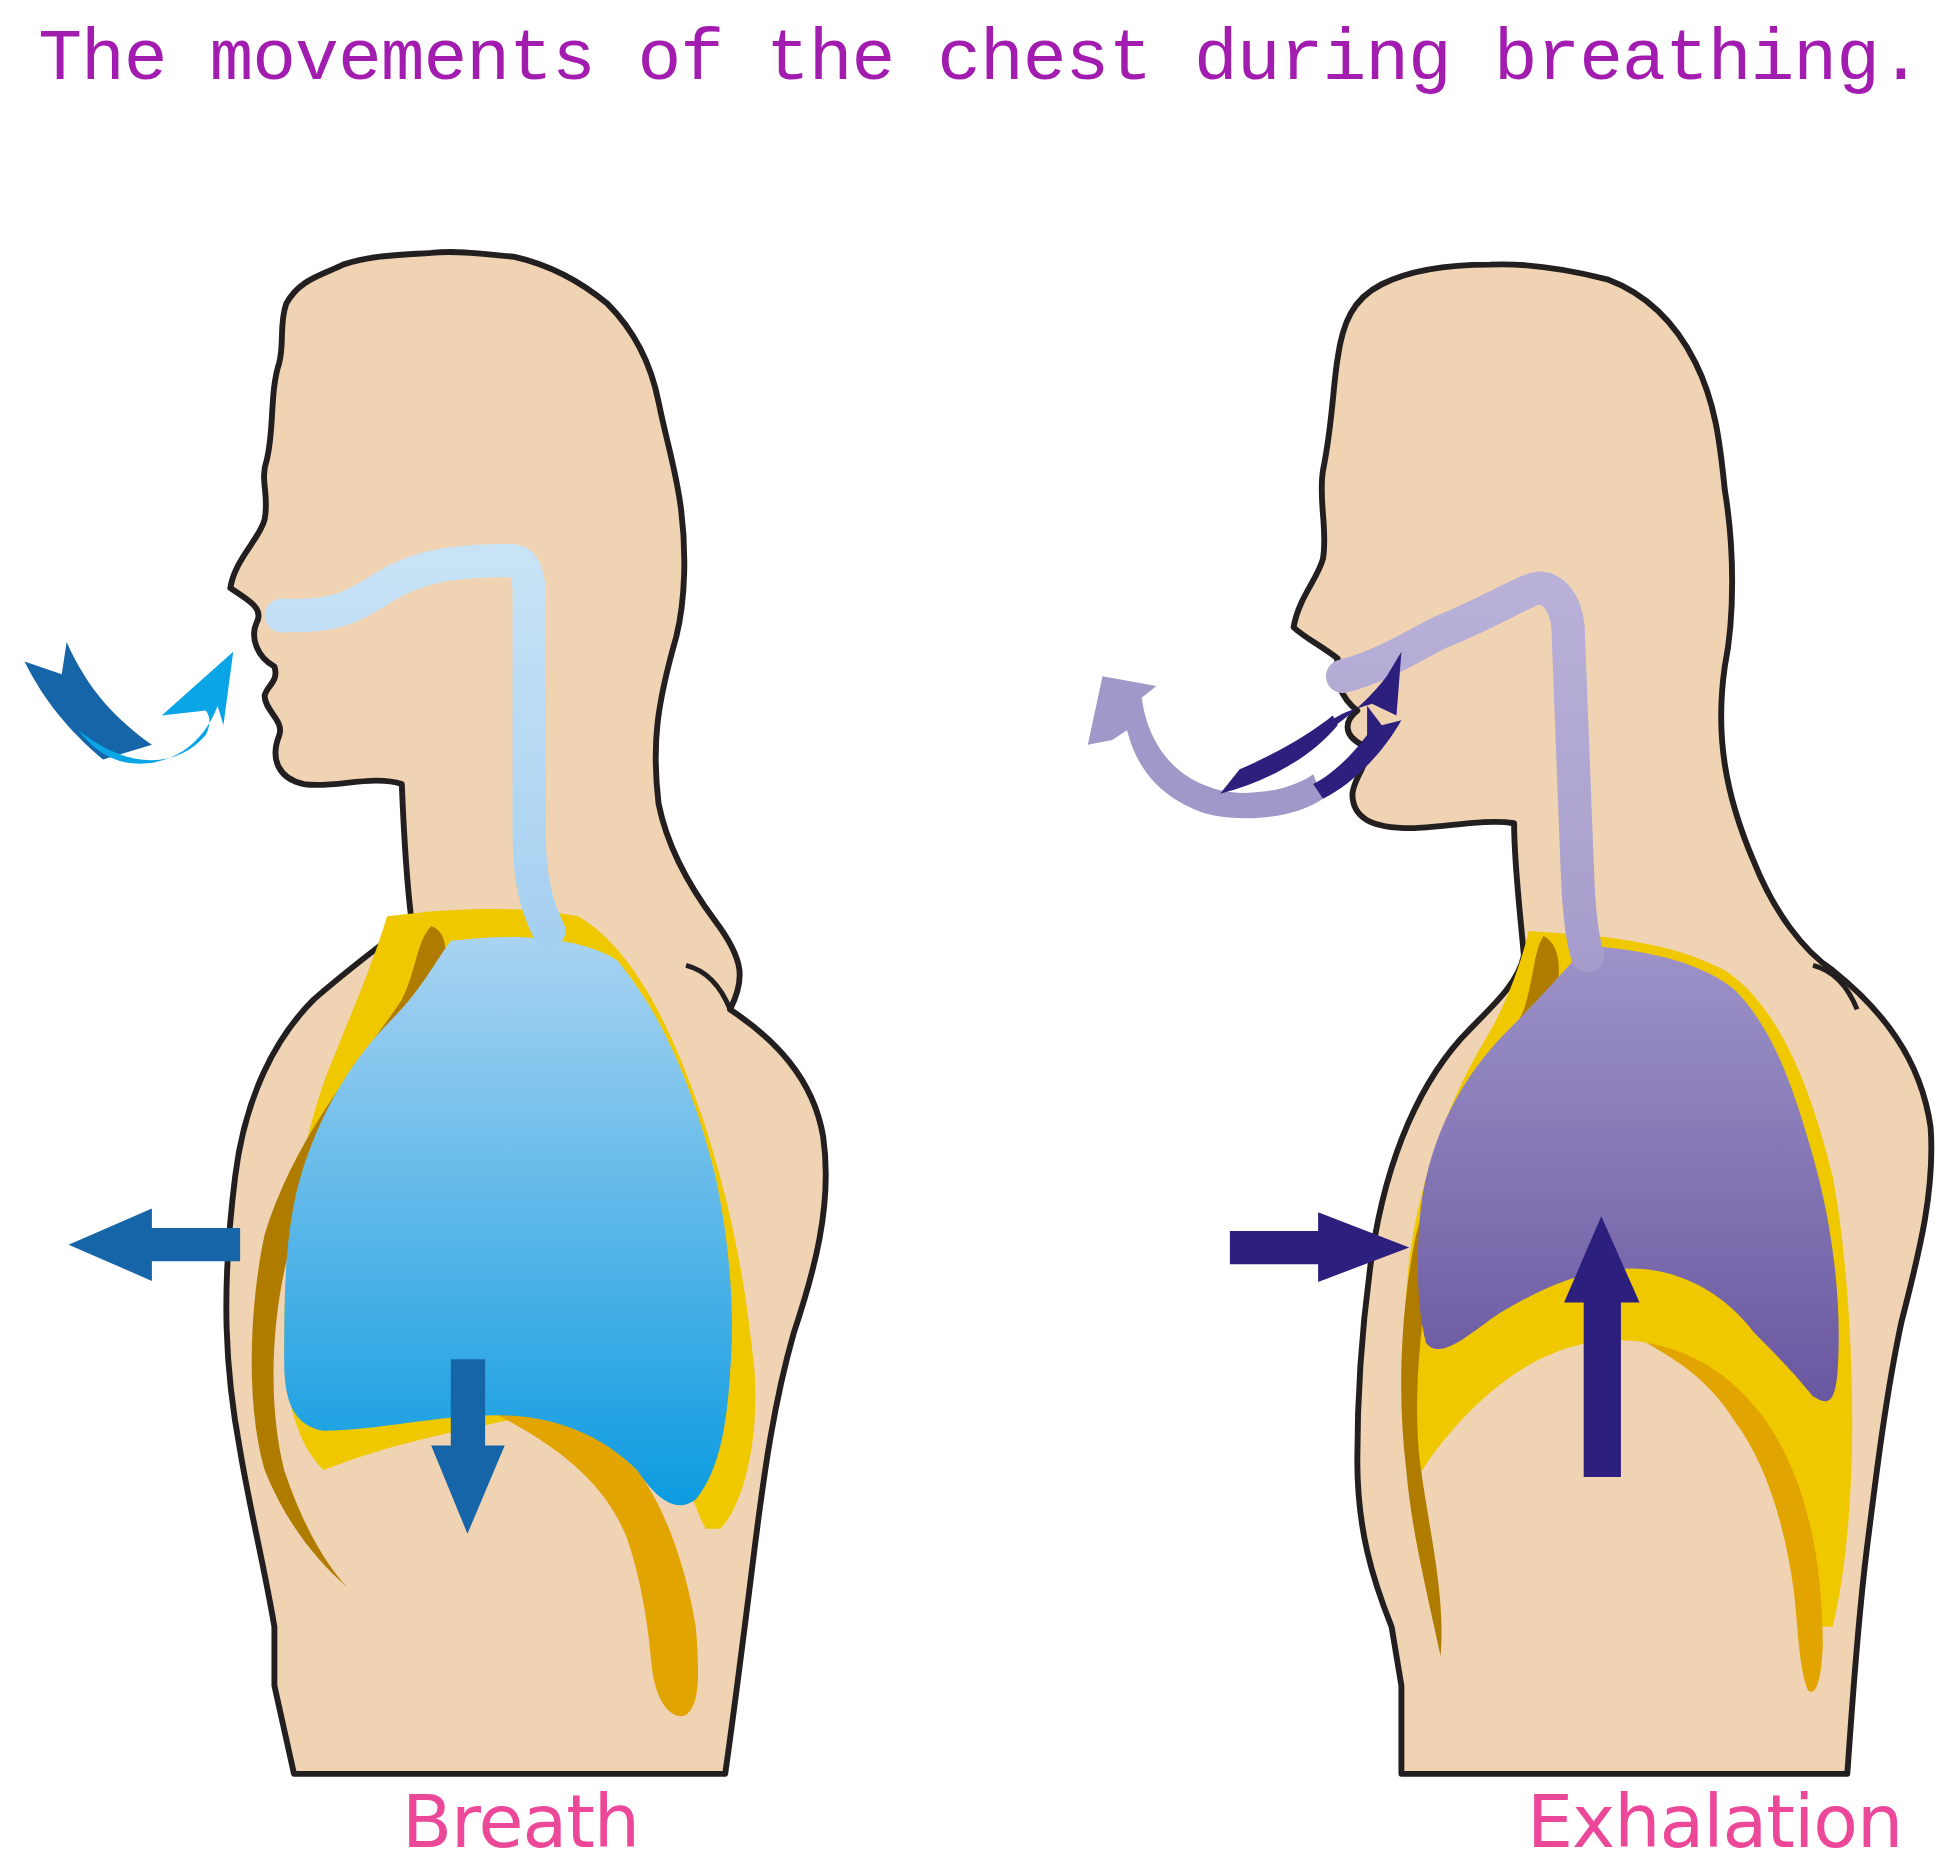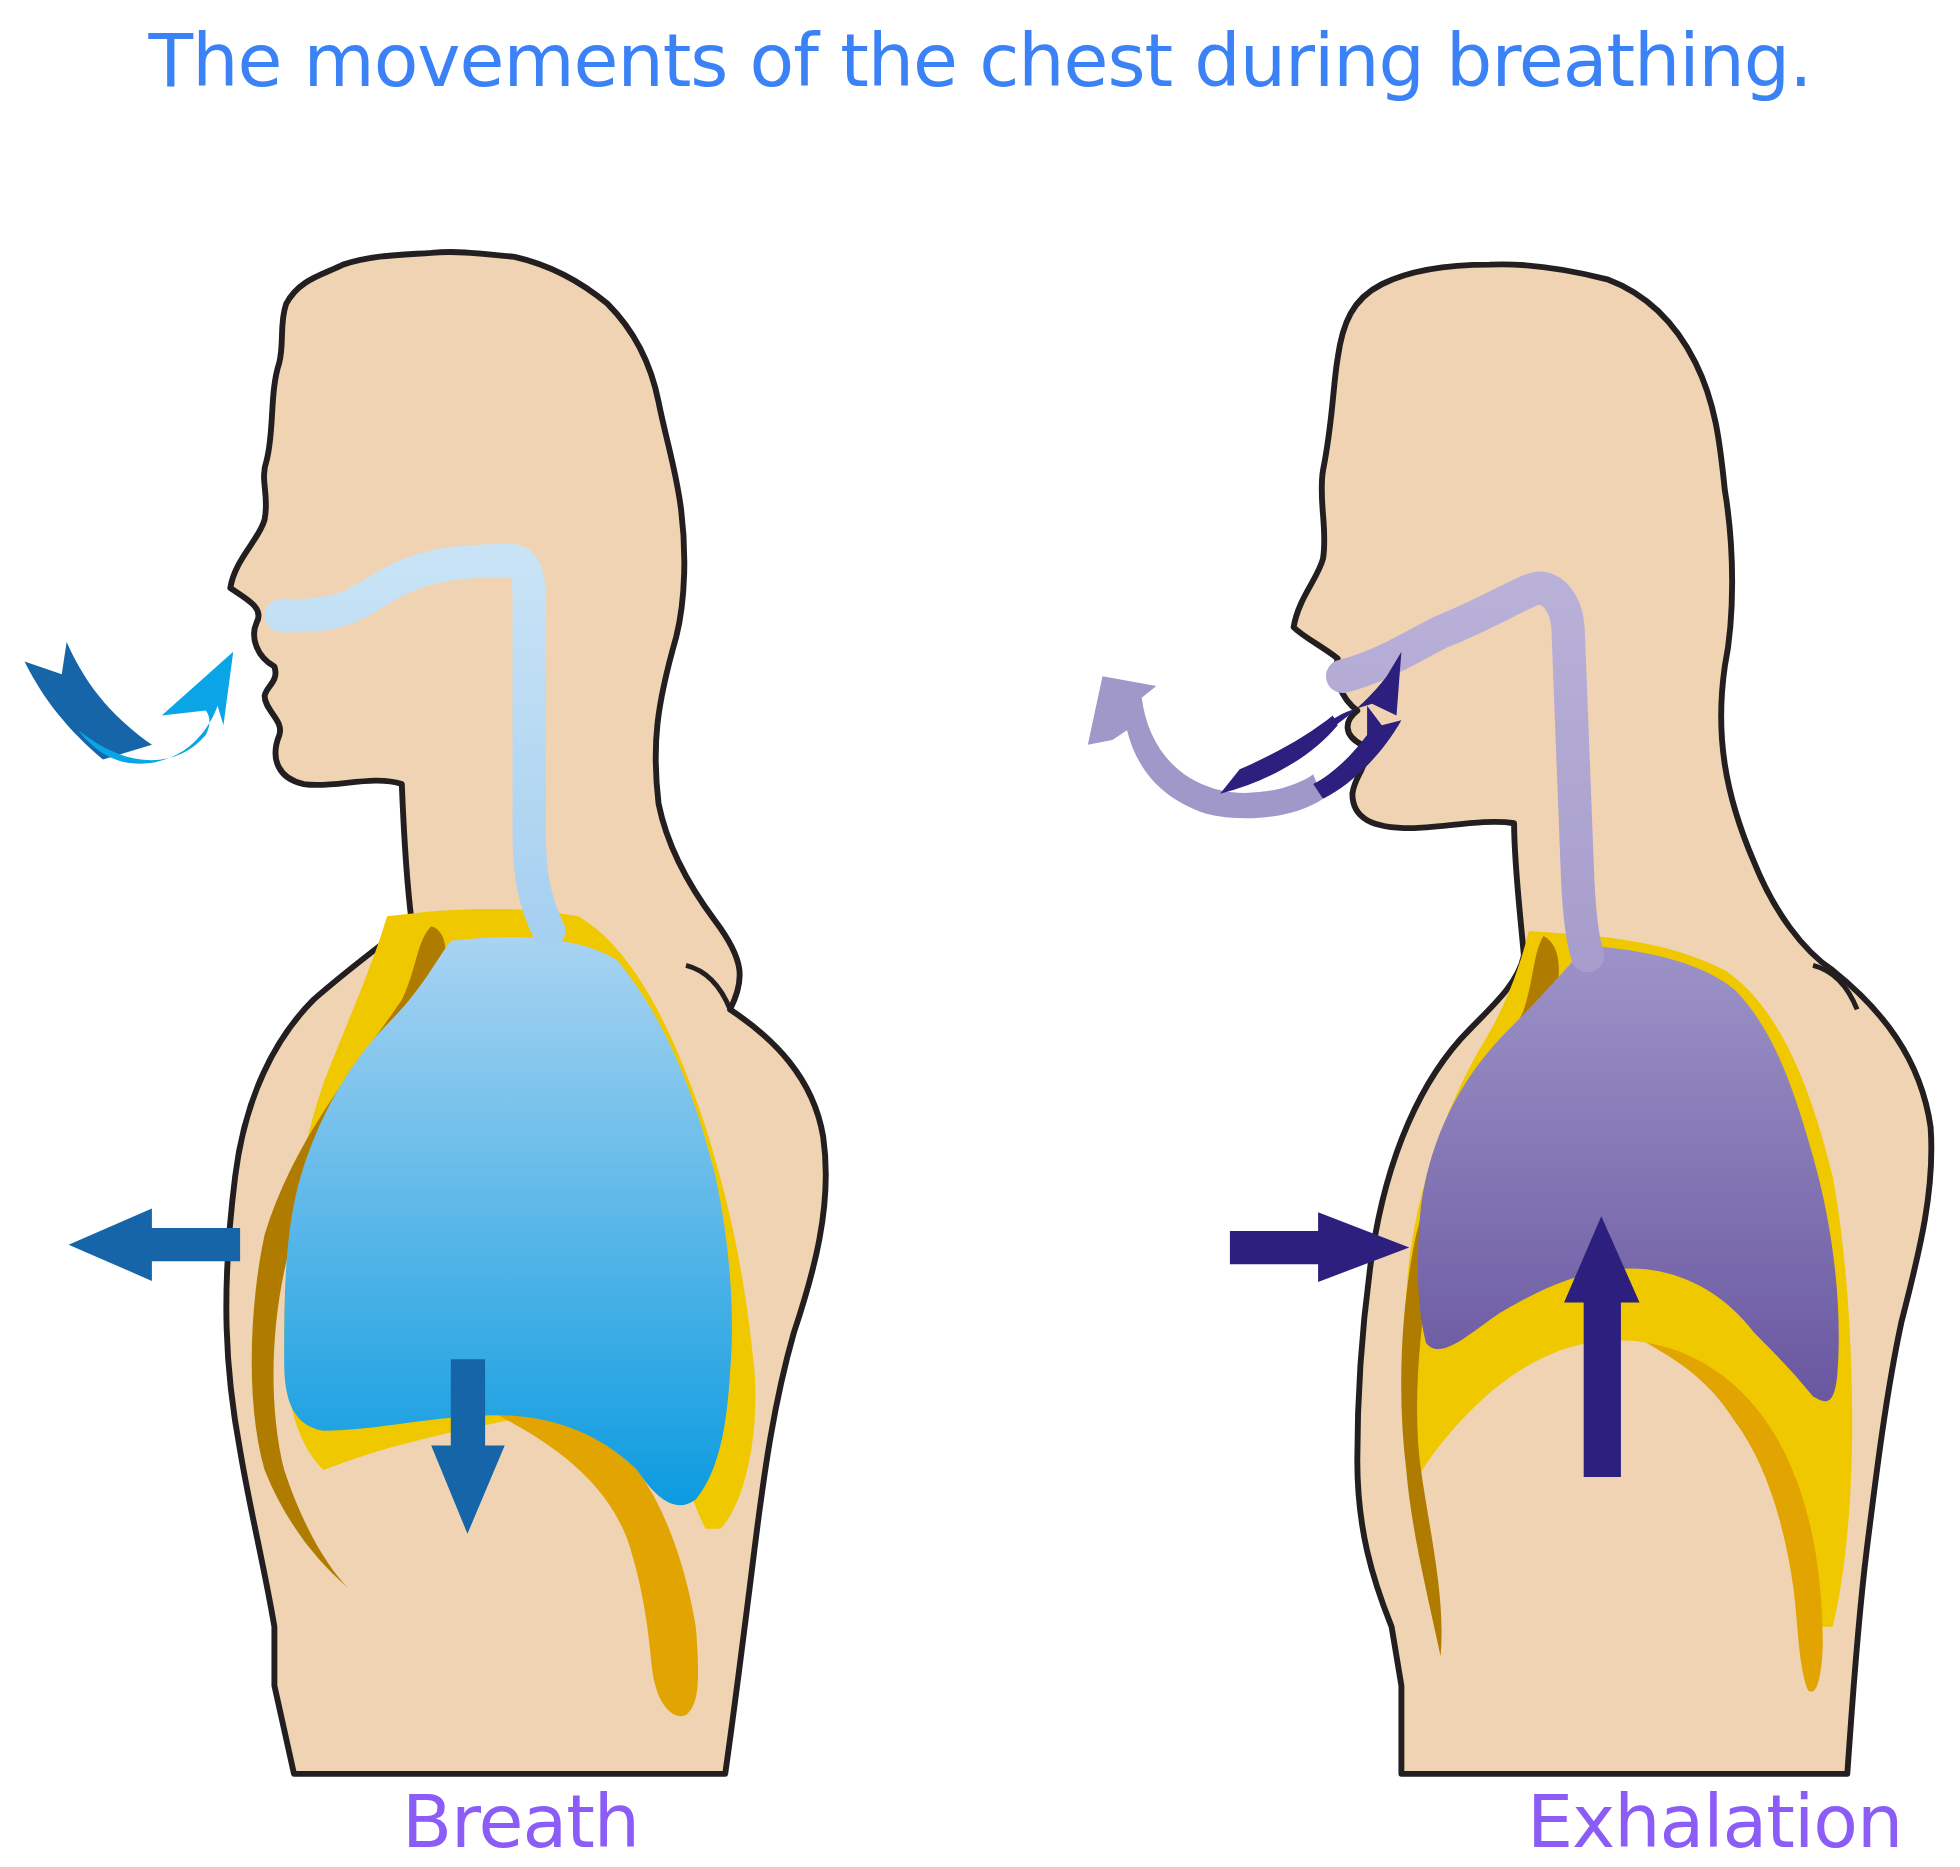--- a/index.html
+++ b/index.html
@@ -1,18 +1,18 @@
 <!DOCTYPE html>
 <html><head>
 <meta charset="utf-8">
 <style>
   html, body { margin:0; padding:0; background:#ffffff; }
   body { width:1960px; height:1867px; position:relative; overflow:hidden; font-family:"DejaVu Sans", sans-serif; }
-  .title { position:absolute; left:0; top:17.6px; width:1960px; text-align:center; font-size:73px; color:#3b82f6; letter-spacing:-1px; }
-  .label { position:absolute; top:1779px; font-size:73px; color:#8b5cf6; letter-spacing:-1px; }
+  .title { position:absolute; left:0; top:17.6px; width:1960px; text-align:center; font-size:73px; color:#a21caf; letter-spacing:-1px;font-family:Liberation Mono, monospace; }
+  .label { position:absolute; top:1779px; font-size:73px; color:#ec4899; letter-spacing:-1px; }
   svg.figure { position:absolute; left:0; top:0; }
 </style>
 </head>
 <body>
 
 <div class="title">The movements of the chest during breathing.</div>
 
 <svg class="figure" width="1960" height="1867" viewBox="0 0 2000 1905">
   <defs>
     <linearGradient id="lungBlue" x1="0" y1="0" x2="0" y2="1">

